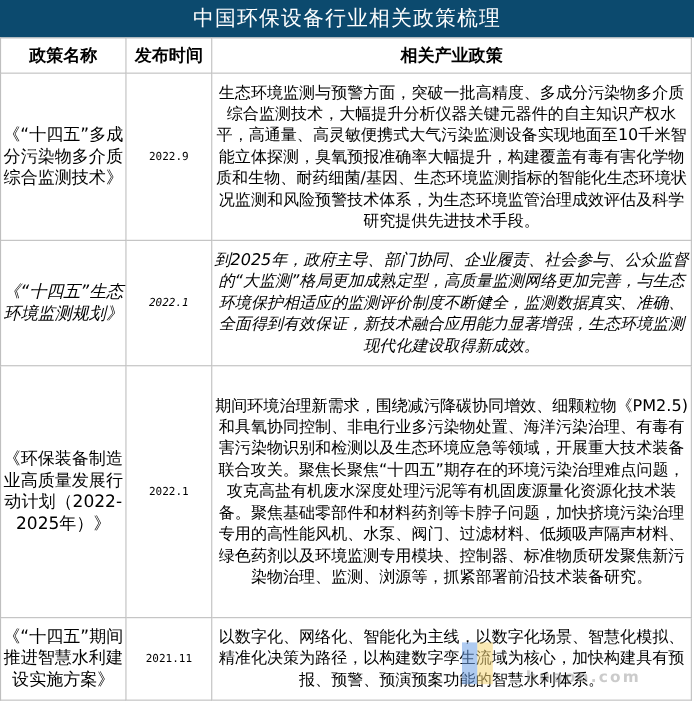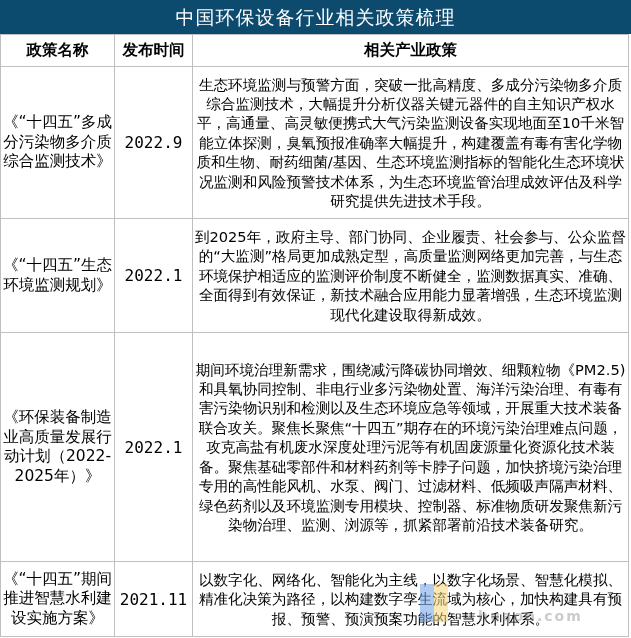--- a/index.html
+++ b/index.html
@@ -10,24 +10,24 @@
                text-align: center; line-height: 34px; letter-spacing: 1px; }
   table.grid { position: absolute; left: 0; top: 34px; width: 613px;
                border-collapse: collapse; table-layout: fixed; }
   table.grid td, table.grid th { border: 1.5px solid #bfbfbf; padding: 0;
                text-align: center; vertical-align: middle; }
   table.grid th { height: 31px; font-size: 15.5px; font-weight: bold; }
   .c1 { width: 114px; }
   .c2 { width: 78px; }
   .c3 { width: 436px; }
   td.name { font-size: 15.5px; line-height: 19.5px; padding: 0 2px; }
-  td.date { font-size: 16px; font-family: "DejaVu Sans Mono", monospace; }
+  td.date { font-size: 10px; font-family: "DejaVu Sans Mono", monospace; }
   td.policy { font-size: 14.6px; line-height: 19.4px; padding: 0 4px; }
   tr.r1 td { height: 151px; }
-  tr.r2 td { height: 113px; }
+  tr.r2 td { height: 113px; font-style: italic; }
   tr.r3 td { height: 228px; text-align: center; }
   tr.r4 td { height: 74px; }
   .watermark { position: absolute; left: 420px; top: 580px; width: 200px; height: 50px;
                pointer-events: none; }
   .wm-logo-a { position: absolute; left: 0; top: 4px; width: 14px; height: 38px;
                background: rgba(110,160,230,0.55); }
   .wm-logo-b { position: absolute; left: 14px; top: 4px; width: 14px; height: 38px;
                background: rgba(245,215,120,0.55); }
   .wm-text { position: absolute; left: 34px; top: 0; font-size: 24px; font-weight: bold;
              color: rgba(140,140,140,0.45); white-space: nowrap; letter-spacing: 1px; }

